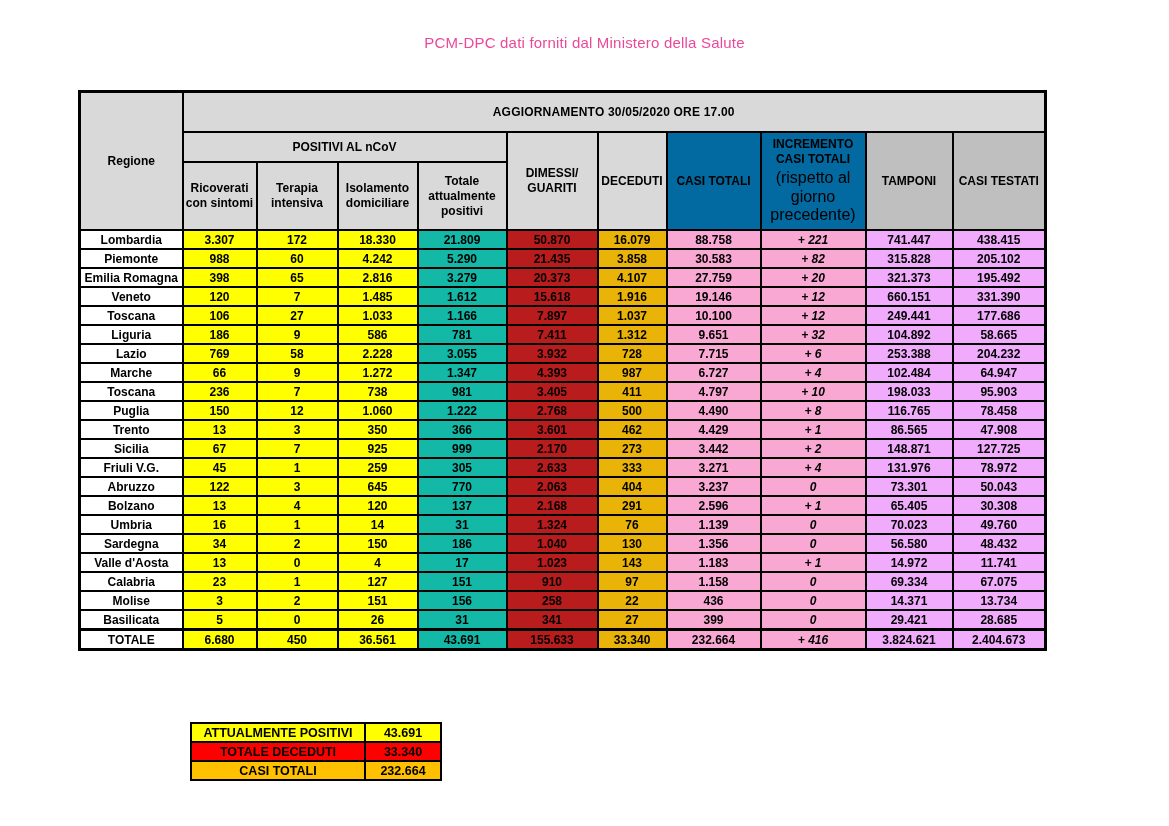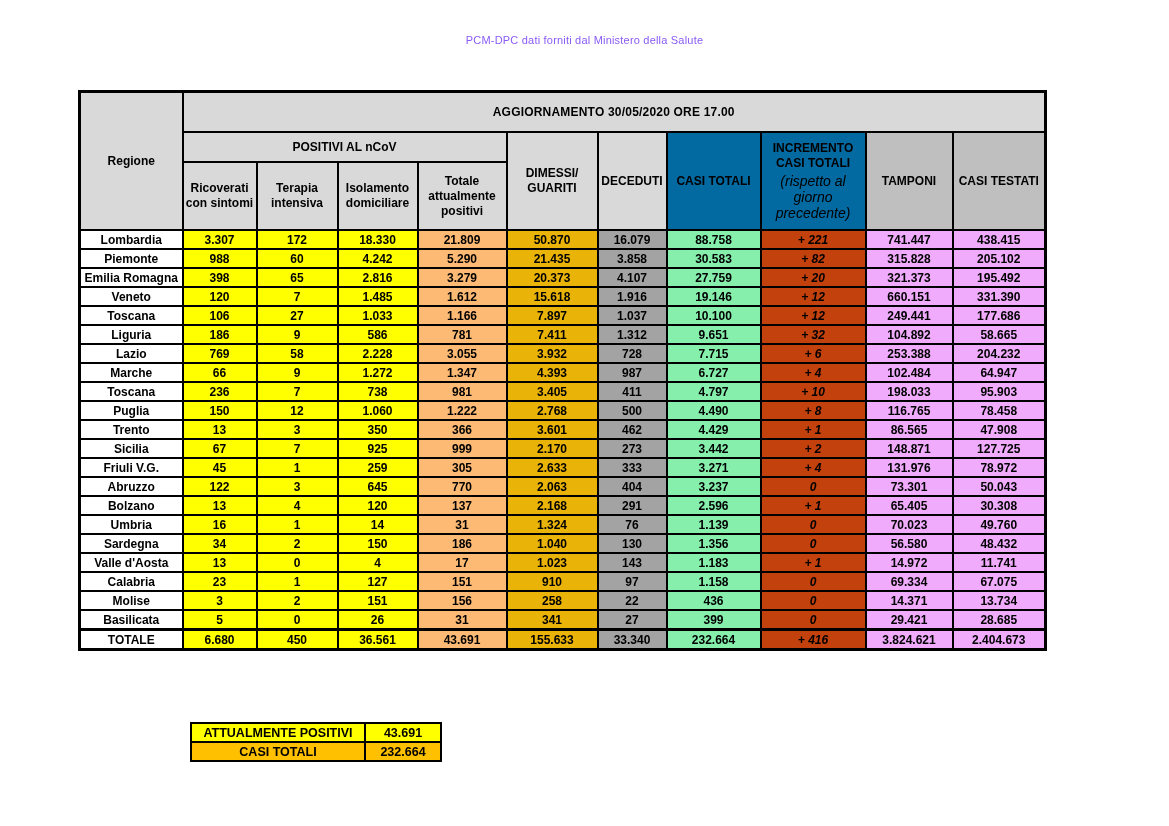--- a/index.html
+++ b/index.html
@@ -2,44 +2,44 @@
 <html><head>
 <meta charset="utf-8">
 <style>
   html,body{margin:0;padding:0;}
   body{
     width:1169px;height:826px;position:relative;background:#ffffff;
     font-family:"Liberation Sans", sans-serif;color:#000;overflow:hidden;
   }
   .page-title{
     position:absolute;top:34px;left:0;width:100%;text-align:center;
-    font-size:11px;color:#8b5cf6;letter-spacing:0.2px;
+    font-size:15px;color:#ec4899;letter-spacing:0.2px;
   }
   table{border-collapse:collapse;table-layout:fixed;}
   .main-table{position:absolute;left:78px;top:90px;border:3px solid #000;}
   .main-table th,.main-table td{
     border:2px solid #000;text-align:center;vertical-align:middle;
     padding:0 2px;font-size:12px;overflow:hidden;white-space:nowrap;
   }
   .main-table th{font-weight:bold;white-space:normal;line-height:1.25;}
   .h-grey{background:#D9D9D9;}
   .h-orange{background:#0369a1;}
   .h-dgrey{background:#BFBFBF;}
   .banner{height:38px;font-size:15px;letter-spacing:0.2px;}
   .row-positivi th{height:28px;}
   .row-sub th{height:66px;}
-  .incr-note{font-weight:normal;font-style:italic;font-size:14px;line-height:1.15;margin-top:2px;}
+  .incr-note{font-weight:normal;font-size:16px;line-height:1.15;margin-top:2px;}
   .main-table td{height:17px;font-weight:bold;}
   .c-region{background:#fff;}
   .c-yellow{background:#FFFF00;font-weight:normal;}
-  .c-yellow-b{background:#fdba74;margin-top:28px;}
-  .c-green{background:#eab308;}
-  .c-red{background:#a3a3a3;}
-  .c-orange{background:#86efac;margin-left:18px;}
-  .c-incr{background:#c2410c;font-weight:normal;font-style:italic;margin-left:31px;}
+  .c-yellow-b{background:#14b8a6;margin-top:28px;}
+  .c-green{background:#b91c1c;}
+  .c-red{background:#eab308;}
+  .c-orange{background:#f9a8d4;margin-left:18px;}
+  .c-incr{background:#f9a8d4;font-weight:normal;font-style:italic;margin-left:31px;}
   .c-grey{background:#f0abfc;}
   tr.totale-row td{font-weight:bold;border-top:3px solid #000;}
   tr.totale-row td.c-yellow,tr.totale-row td.c-incr{font-weight:bold;}
   tr.totale-row td.c-incr{font-style:italic;}
   .summary-table{position:absolute;left:190px;top:722px;border:2px solid #000;}
   .summary-table td{
     border:2px solid #000;height:17px;text-align:center;font-weight:bold;
     font-size:12.5px;padding:0 8px;
   }
   .bg-yellow{background:#FFFF00;}
@@ -385,17 +385,21 @@
   <colgroup>
       <col style="width:174px">
       <col style="width:76px">
     </colgroup>
   <tbody id="summary-body">
       <tr>
         <td class="bg-yellow">ATTUALMENTE POSITIVI</td>
         <td class="bg-yellow">43.691</td>
       </tr>
       <tr>
+        <td class="bg-red">TOTALE DECEDUTI</td>
+        <td class="bg-red">33.340</td>
+      </tr>
+      <tr>
         <td class="bg-orange">CASI TOTALI</td>
         <td class="bg-orange">232.664</td>
       </tr>
     </tbody>
 </table>
 
 </body></html>

